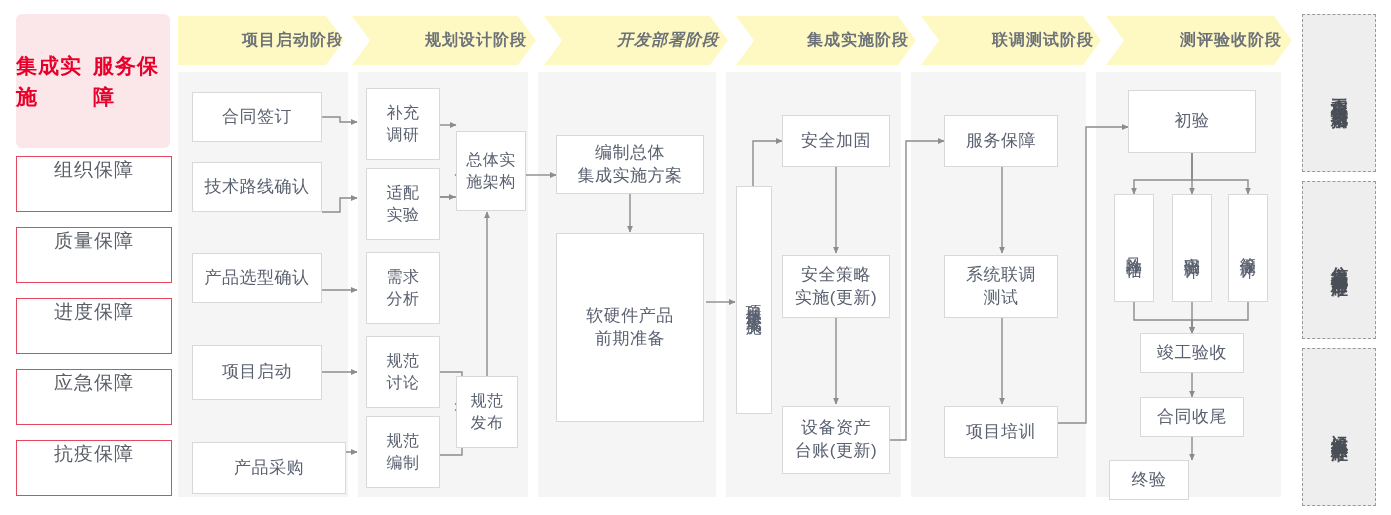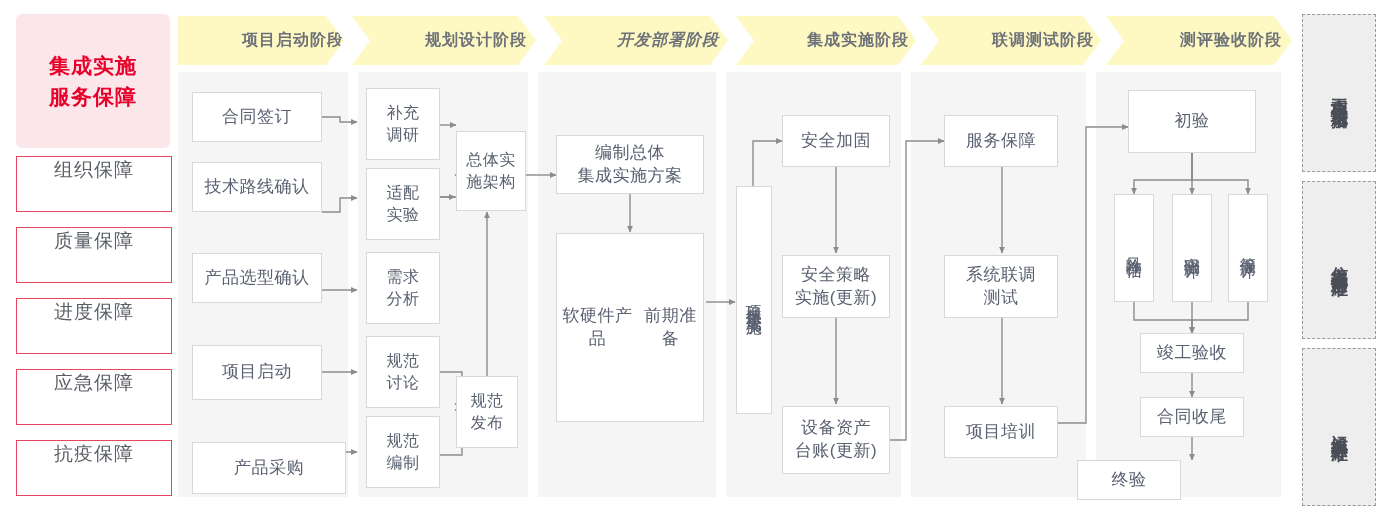--- a/index.html
+++ b/index.html
@@ -9,21 +9,21 @@
     font-family:"Liberation Sans","DejaVu Sans",sans-serif;
     overflow:hidden;
     position:relative;
   }
   #root{position:absolute;left:0;top:0;width:1391px;height:515px;}
 
   
   .side-hero{
     position:absolute;left:16px;top:14px;width:154px;height:134px;
     background:#fbe7ea;border-radius:6px;
-    display:flex;flex-direction:column;align-items:center;justify-content:center;
+    display:flex;align-items:center;justify-content:center;
     color:#e8002a;font-weight:bold;font-size:21px;line-height:1.5;letter-spacing:1px;
   }
   .side-item{
     position:absolute;left:16px;width:154px;height:54px;
     background:#ffffff;border:1px solid #e8455f;
     display:flex;align-items:flex-start;justify-content:center;
     color:#5a5f66;font-size:19px;letter-spacing:1px;
   }
 
   
@@ -212,21 +212,21 @@
   </div>
   <div class="node sm" style="left:456px;top:376px;width:62px;height:72px;flex-direction:column">
     <span>规范</span>
     <span>发布</span>
   </div>
 
   <div class="node" style="left:556px;top:135px;width:148px;height:59px;flex-direction:column">
     <span>编制总体</span>
     <span>集成实施方案</span>
   </div>
-  <div class="node" style="left:556px;top:233px;width:148px;height:189px;">
+  <div class="node" style="left:556px;top:233px;width:148px;height:189px;flex-direction:column">
     <span>软硬件产品</span>
     <span>前期准备</span>
   </div>
 
   <div class="node sm vert" style="left:736px;top:186px;width:36px;height:228px">
     <span>项目整体集成实施</span>
   </div>
   <div class="node" style="left:782px;top:115px;width:108px;height:52px">
     <span>安全加固</span>
   </div>
@@ -261,21 +261,21 @@
   </div>
   <div class="node sm vert" style="left:1228px;top:194px;width:40px;height:108px">
     <span>等保测评</span>
   </div>
   <div class="node" style="left:1140px;top:333px;width:104px;height:40px">
     <span>竣工验收</span>
   </div>
   <div class="node" style="left:1140px;top:397px;width:104px;height:40px">
     <span>合同收尾</span>
   </div>
-  <div class="node" style="left:1077px;top:460px;width:104px;height:40px">
+  <div class="node" style="left:1109px;top:460px;width:80px;height:40px">
     <span>终验</span>
   </div>
 
   <div class="guide" style="top:14px;height:158px">
     <span class="vtext">工程项目实施指引</span>
   </div>
   <div class="guide" style="top:181px;height:158px">
     <span class="vtext">信息安全保密标准</span>
   </div>
   <div class="guide" style="top:348px;height:158px">

